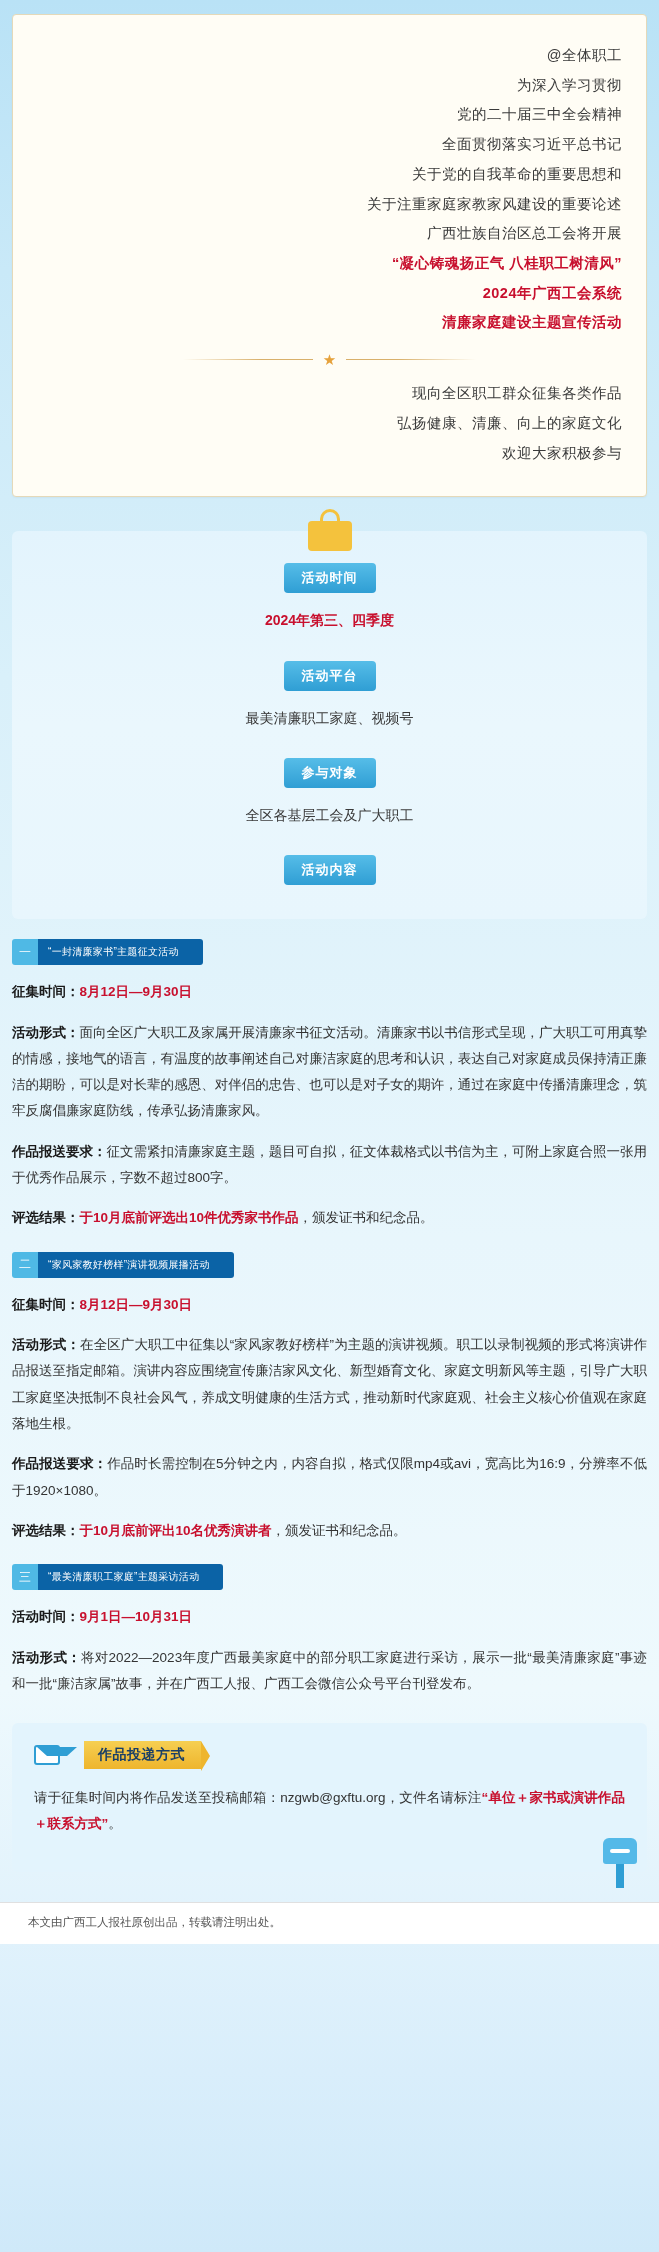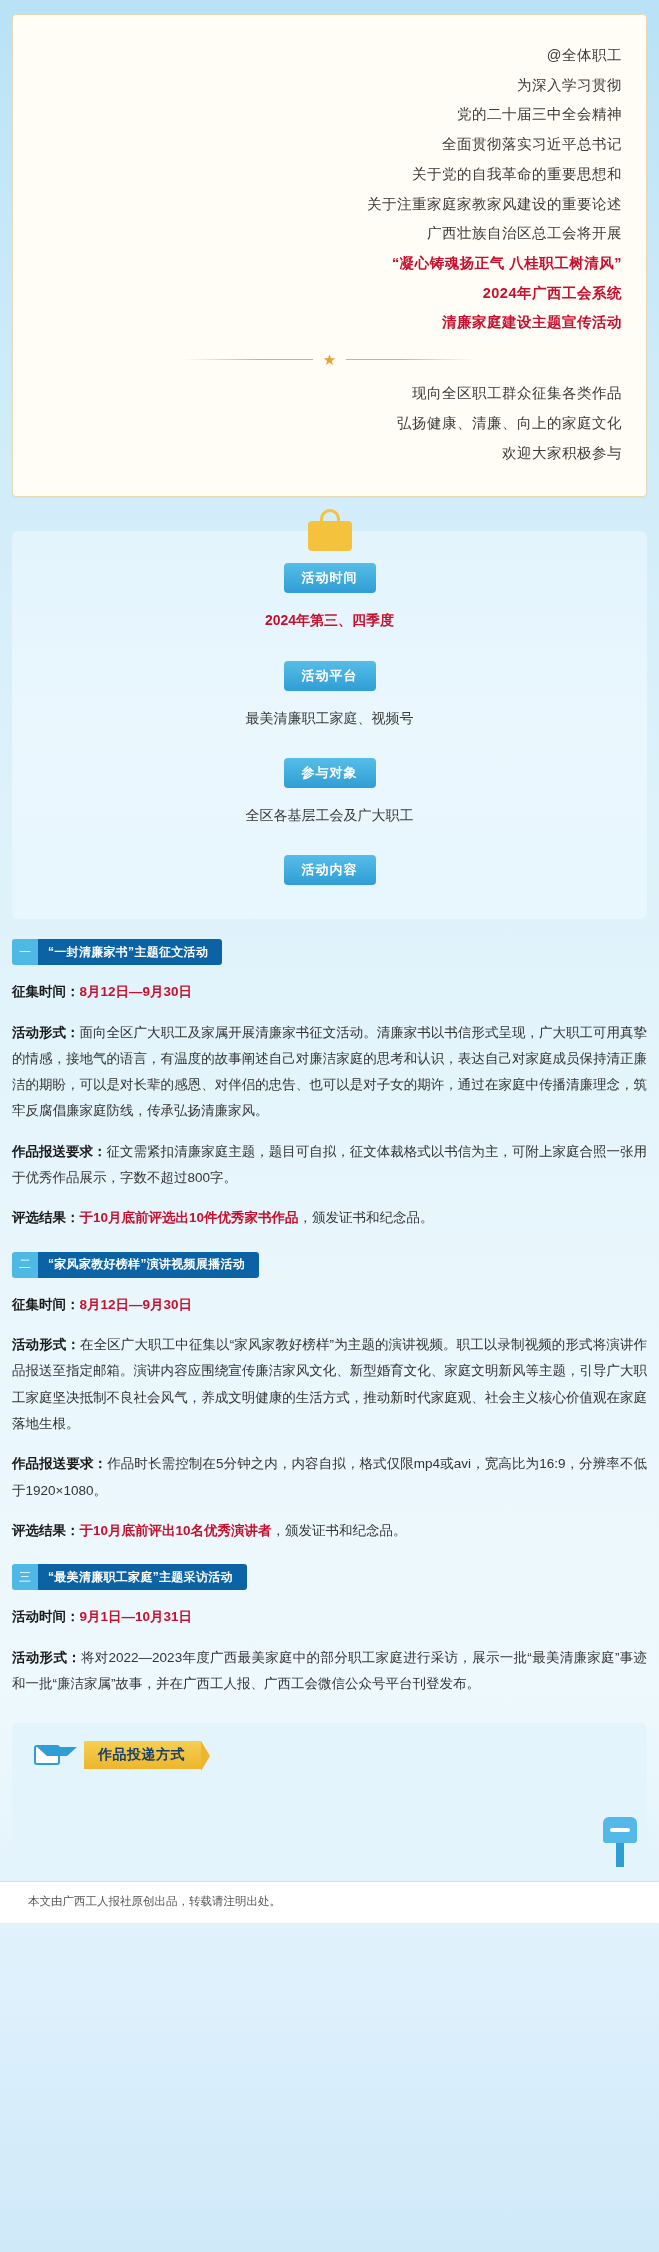--- a/index.html
+++ b/index.html
@@ -118,23 +118,23 @@
     color: #fff;
     font-size: 12px;
     display: flex;
     align-items: center;
     justify-content: center;
     border-radius: 3px 0 0 3px;
   }
   .sec-title {
     background: #0b63a6;
     color: #fff;
-    font-size: 12px;
-    font-weight: bold;
-    padding: 0 14px 0 10px;
+    font-size: 10px;
+    font-weight: normal;
+    padding: 0 24px 0 10px;
     display: flex;
     align-items: center;
     border-radius: 0 3px 3px 0;
     letter-spacing: 0.3px;
   }
   .para {
     margin-top: 14px;
     font-size: 13.5px;
     line-height: 1.95;
     color: #333;
@@ -343,20 +343,23 @@
     <span class="lbl">活动形式：</span><span>将对2022—2023年度广西最美家庭中的部分职工家庭进行采访，展示一批“最美清廉家庭”事迹和一批“廉洁家属”故事，并在广西工人报、广西工会微信公众号平台刊登发布。</span>
   </p>
 </div>
 
 <div class="submit-wrap">
   <div class="submit-card">
     <div class="submit-head">
       <span class="env-icon"></span>
       <span class="ribbon">作品投递方式</span>
     </div>
+    <p class="submit-text">
+      <span>请于征集时间内将作品发送至投稿邮箱：nzgwb@gxftu.org，文件名请标注</span><span class="red">“单位＋家书或演讲作品＋联系方式”</span><span>。</span>
+    </p>
     <div class="mailbox">
       <div class="post"></div>
       <div class="box"></div>
       <div class="slot"></div>
     </div>
   </div>
 </div>
 
 <div class="footer">
   <span>本文由广西工人报社原创出品，转载请注明出处。</span>

